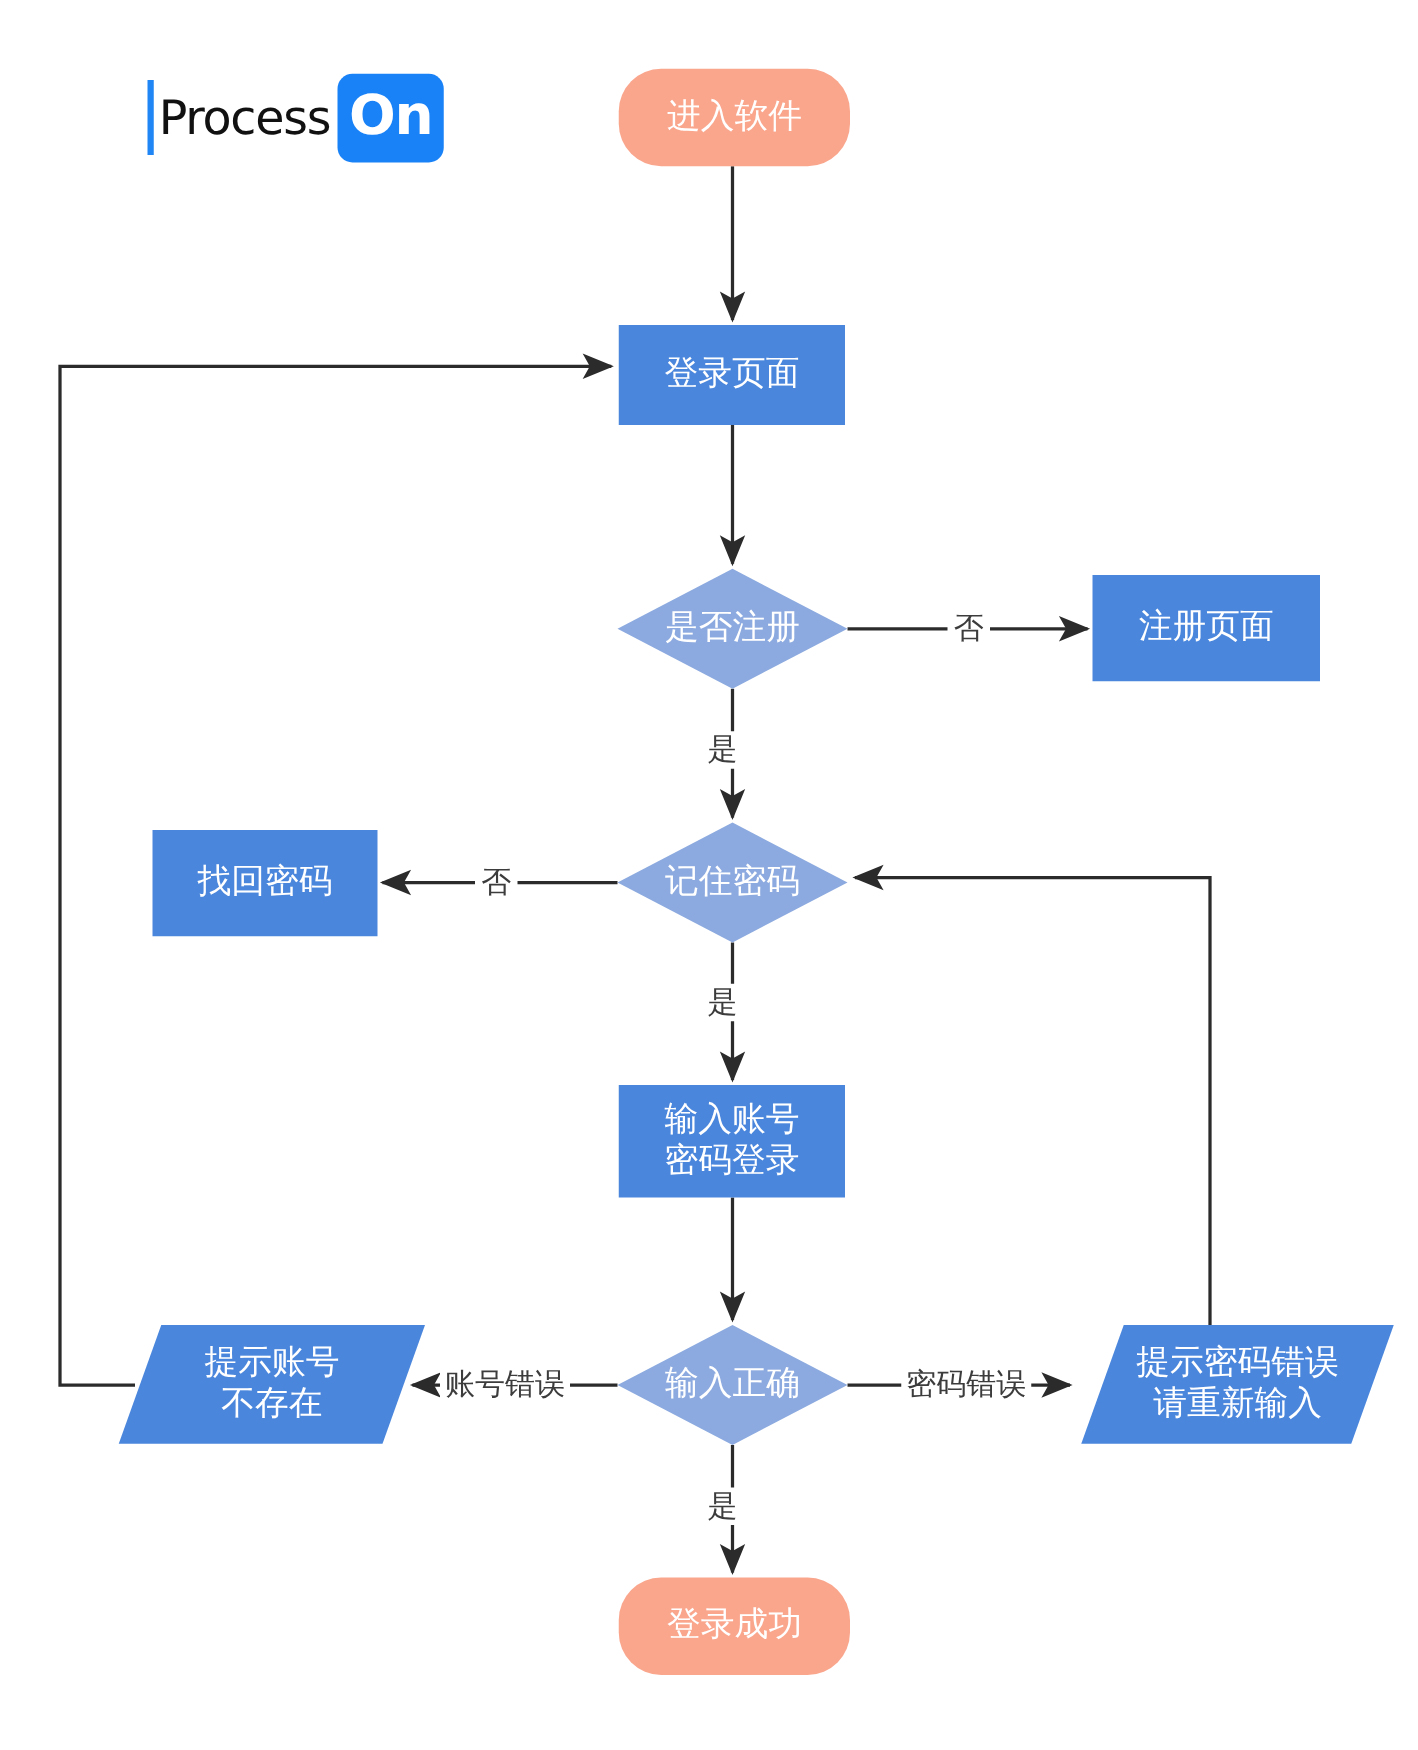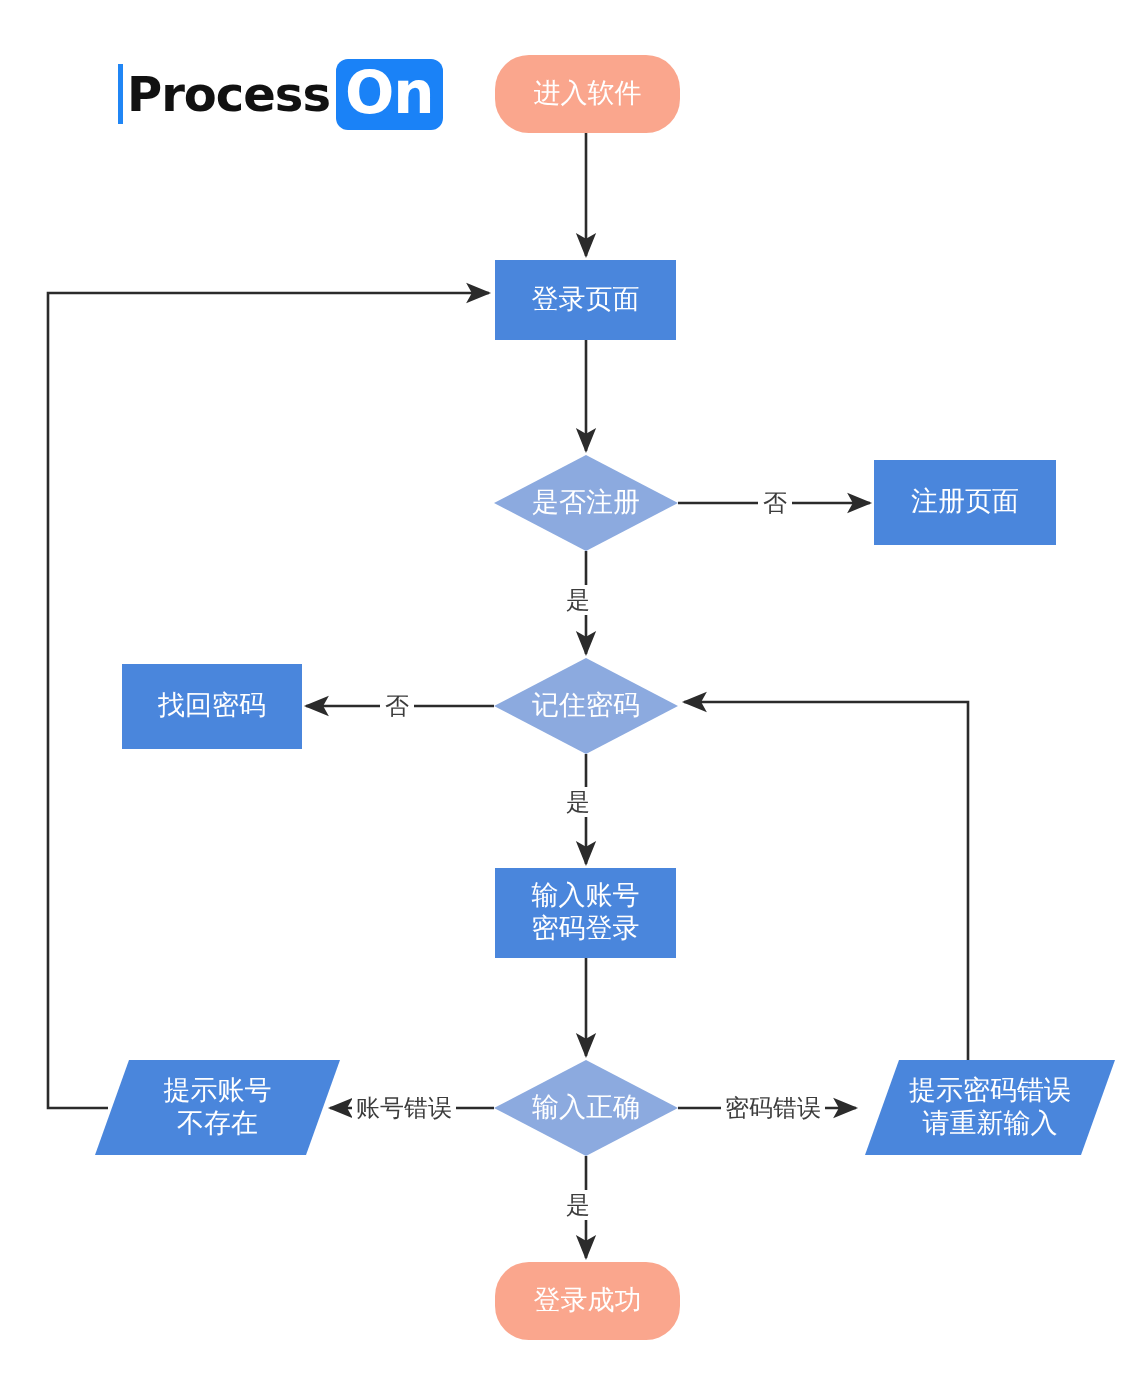--- a/index.html
+++ b/index.html
@@ -32,39 +32,39 @@
     align-items: center;
   }
   .logo-bar {
     width: 5px;
     height: 60px;
     background: #2086f5;
     margin-right: 4px;
   }
   .logo-word {
     font-family: "DejaVu Sans", sans-serif;
-    font-weight: bold;
-    font-size: 48px;
+    font-weight: normal;
+    font-size: 38px;
     line-height: 58px;
     color: #111111;
     letter-spacing: -1px;
   }
   .logo-badge {
     margin-left: 6px;
     background: #1a82f7;
     border-radius: 12px;
     padding: 5px 9px 8px 9px;
     display: flex;
     align-items: center;
     justify-content: center;
   }
   .logo-badge-text {
     font-family: "DejaVu Sans", sans-serif;
     font-weight: bold;
-    font-size: 58px;
+    font-size: 44px;
     line-height: 58px;
     color: #ffffff;
     letter-spacing: -1px;
   }
   
   .node-label {
     font-family: "DejaVu Sans", "Liberation Sans", sans-serif;
     font-size: 27px;
     fill: #ffffff;
     text-anchor: middle;

